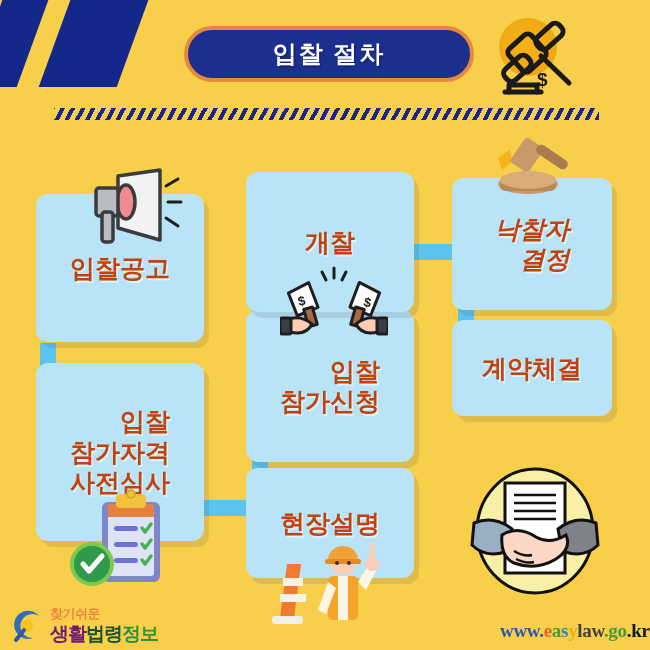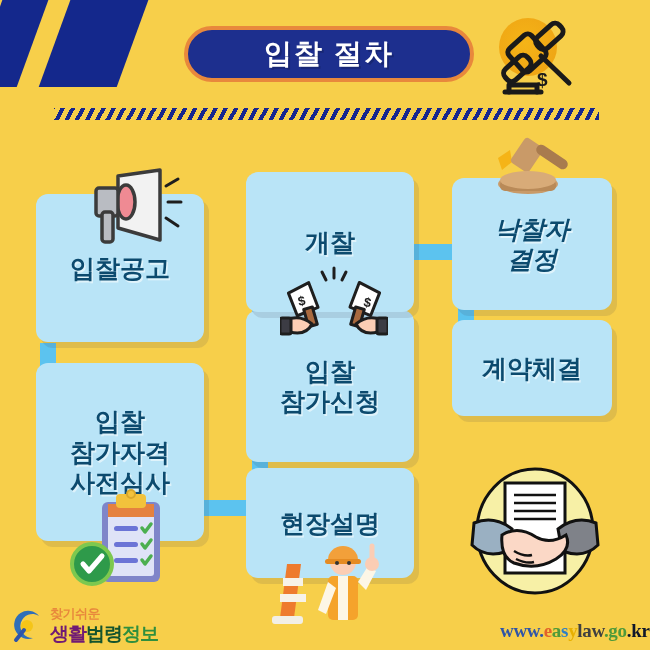--- a/index.html
+++ b/index.html
@@ -50,21 +50,21 @@
     border-radius: 30px;
     background: #1d2f8e;
     border: 4px solid #e8883c;
     box-sizing: border-box;
     display: flex;
     align-items: center;
     justify-content: center;
   }
   .title-text {
     color: #ffffff;
-    font-size: 28px;
+    font-size: 24px;
     font-weight: bold;
     letter-spacing: 2px;
     text-shadow: 2px 2px 0 rgba(0,0,0,0.18);
     white-space: nowrap;
   }
 
   
   .gavel-badge {
     position: absolute;
     left: 485px;
@@ -103,25 +103,25 @@
     position: absolute;
     background: #b9e4f7;
     border-radius: 12px;
     box-shadow: 5px 6px 0 rgba(60,60,80,0.13);
     display: flex;
     align-items: center;
     justify-content: center;
     box-sizing: border-box;
   }
   .node .label {
-    color: #0c4a6e;
+    color: #c2410c;
     font-weight: bold;
     font-size: 25px;
     line-height: 1.22;
-    text-align: center;
+    text-align: right;
     text-shadow: 1.5px 1.5px 0 rgba(255,255,255,0.55);
     white-space: pre-line;
   }
 
   .n-notice { left: 36px;  top: 194px; width: 168px; height: 148px; }
   .n-prequal{ left: 36px;  top: 363px; width: 168px; height: 178px; }
   .n-opening{ left: 246px; top: 172px; width: 168px; height: 140px; }
   .n-apply  { left: 246px; top: 310px; width: 168px; height: 152px; }
   .n-site   { left: 246px; top: 468px; width: 168px; height: 110px; }
   .n-winner { left: 452px; top: 178px; width: 160px; height: 132px; font-style: italic; }

